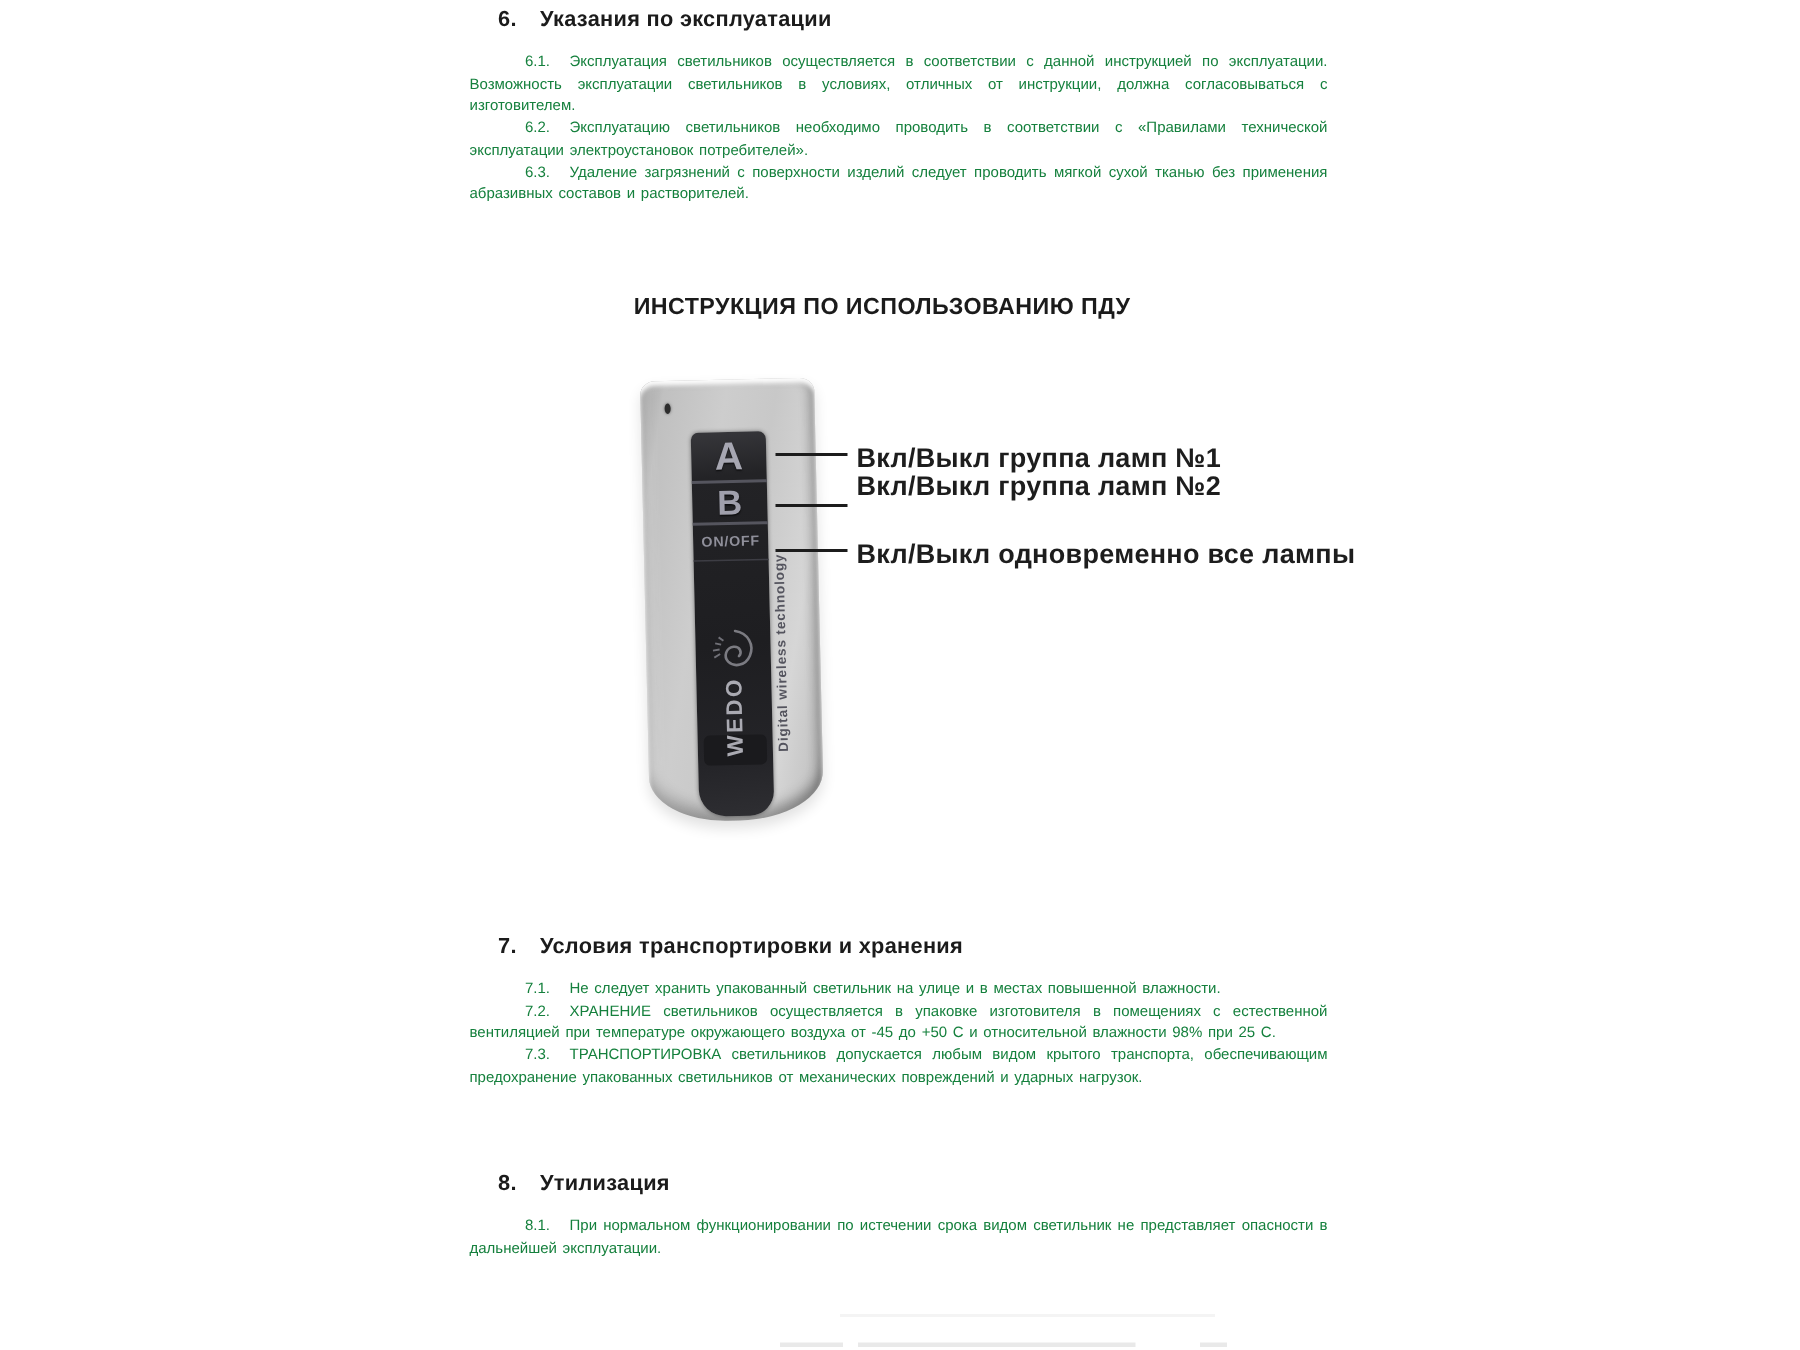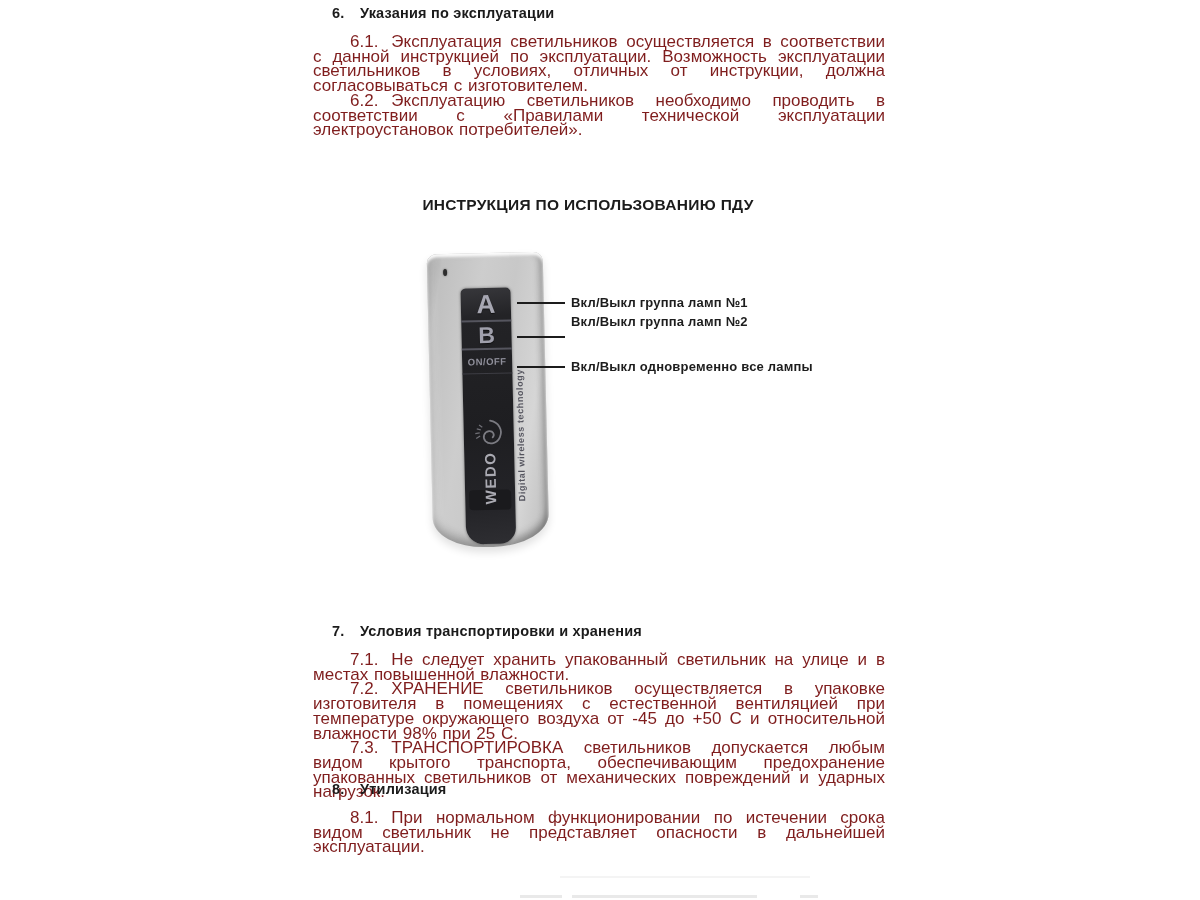--- a/index.html
+++ b/index.html
@@ -11,22 +11,22 @@
     color:#222;
   }
   
   .col { position:absolute; left:313px; width:572px; }
   .sec-heading {
     font-size:14.5px; font-weight:bold; color:#1b1b1b;
     padding-left:19px; margin-bottom:14px; letter-spacing:.2px;
   }
   .sec-heading .hnum { display:inline-block; min-width:17px; margin-right:11px; }
   .para {
-    font-size:17px; line-height:14.7px; text-align:justify;
-    text-indent:37px; color:#7f1d1d; word-spacing:1px;
+    font-size:10px; line-height:14.7px; text-align:justify;
+    text-indent:37px; color:#15803d; word-spacing:1px;
   }
   .para .pnum { margin-right:13px; }
   
   .fig-title {
     position:absolute; left:313px; top:196px; width:550px;
     text-align:center; font-size:15.5px; font-weight:bold;
     color:#1b1b1b; letter-spacing:.3px;
   }
   
   .remote {
@@ -72,21 +72,21 @@
   .tagline {
     position:absolute; left:85px; top:112px; width:14px; height:142px;
     writing-mode:vertical-rl; transform:rotate(180deg);
     font-size:9px; font-weight:bold; letter-spacing:.6px; color:#54545e;
     text-align:center;
   }
   
   .callout-line { position:absolute; left:517px; width:48px; height:2px; background:#1c1c1c; }
   #cl1 { top:302px; } #cl2 { top:336px; } #cl3 { top:366px; }
   .callout-label {
-    position:absolute; left:571px; font-size:13px; font-weight:bold;
+    position:absolute; left:571px; font-size:18px; font-weight:bold;
     color:#1d1d1d; letter-spacing:.2px; white-space:nowrap;
   }
   #cb1 { top:295px; } #cb2 { top:314px;text-align:right; } #cb3 { top:359px; }
   
   .artifact { position:absolute; background:#e9e9e9; }
   #art1 { left:520px; top:895px; width:42px;  height:3px; }
   #art2 { left:572px; top:895px; width:185px; height:3px; }
   #art3 { left:800px; top:895px; width:18px;  height:3px; }
   #art4 { left:560px; top:876px; width:250px; height:2px; background:#f4f4f4; }
 </style>
@@ -94,20 +94,21 @@
 <body>
 
 <div id="page">
 
   <div class="col" style="top:5px">
     <div class="sec-heading">
       <span class="hnum">6.</span><span>Указания по эксплуатации</span>
     </div>
     <p class="para"><span class="pnum">6.1.</span><span>Эксплуатация светильников осуществляется в соответствии с данной инструкцией по эксплуатации. Возможность эксплуатации светильников в условиях, отличных от инструкции, должна согласовываться с изготовителем.</span></p>
     <p class="para"><span class="pnum">6.2.</span><span>Эксплуатацию светильников необходимо проводить в соответствии с «Правилами технической эксплуатации электроустановок потребителей».</span></p>
+    <p class="para"><span class="pnum">6.3.</span><span>Удаление загрязнений с поверхности изделий следует проводить мягкой сухой тканью без применения абразивных составов и растворителей.</span></p>
   </div>
 
   <div class="fig-title">ИНСТРУКЦИЯ ПО ИСПОЛЬЗОВАНИЮ ПДУ</div>
 
   <div class="remote">
     <div class="led"></div>
     <div class="panel">
       <div class="btn btn-a">A</div>
       <div class="btn btn-b">B</div>
       <div class="btn btn-onoff">ON/OFF</div>

